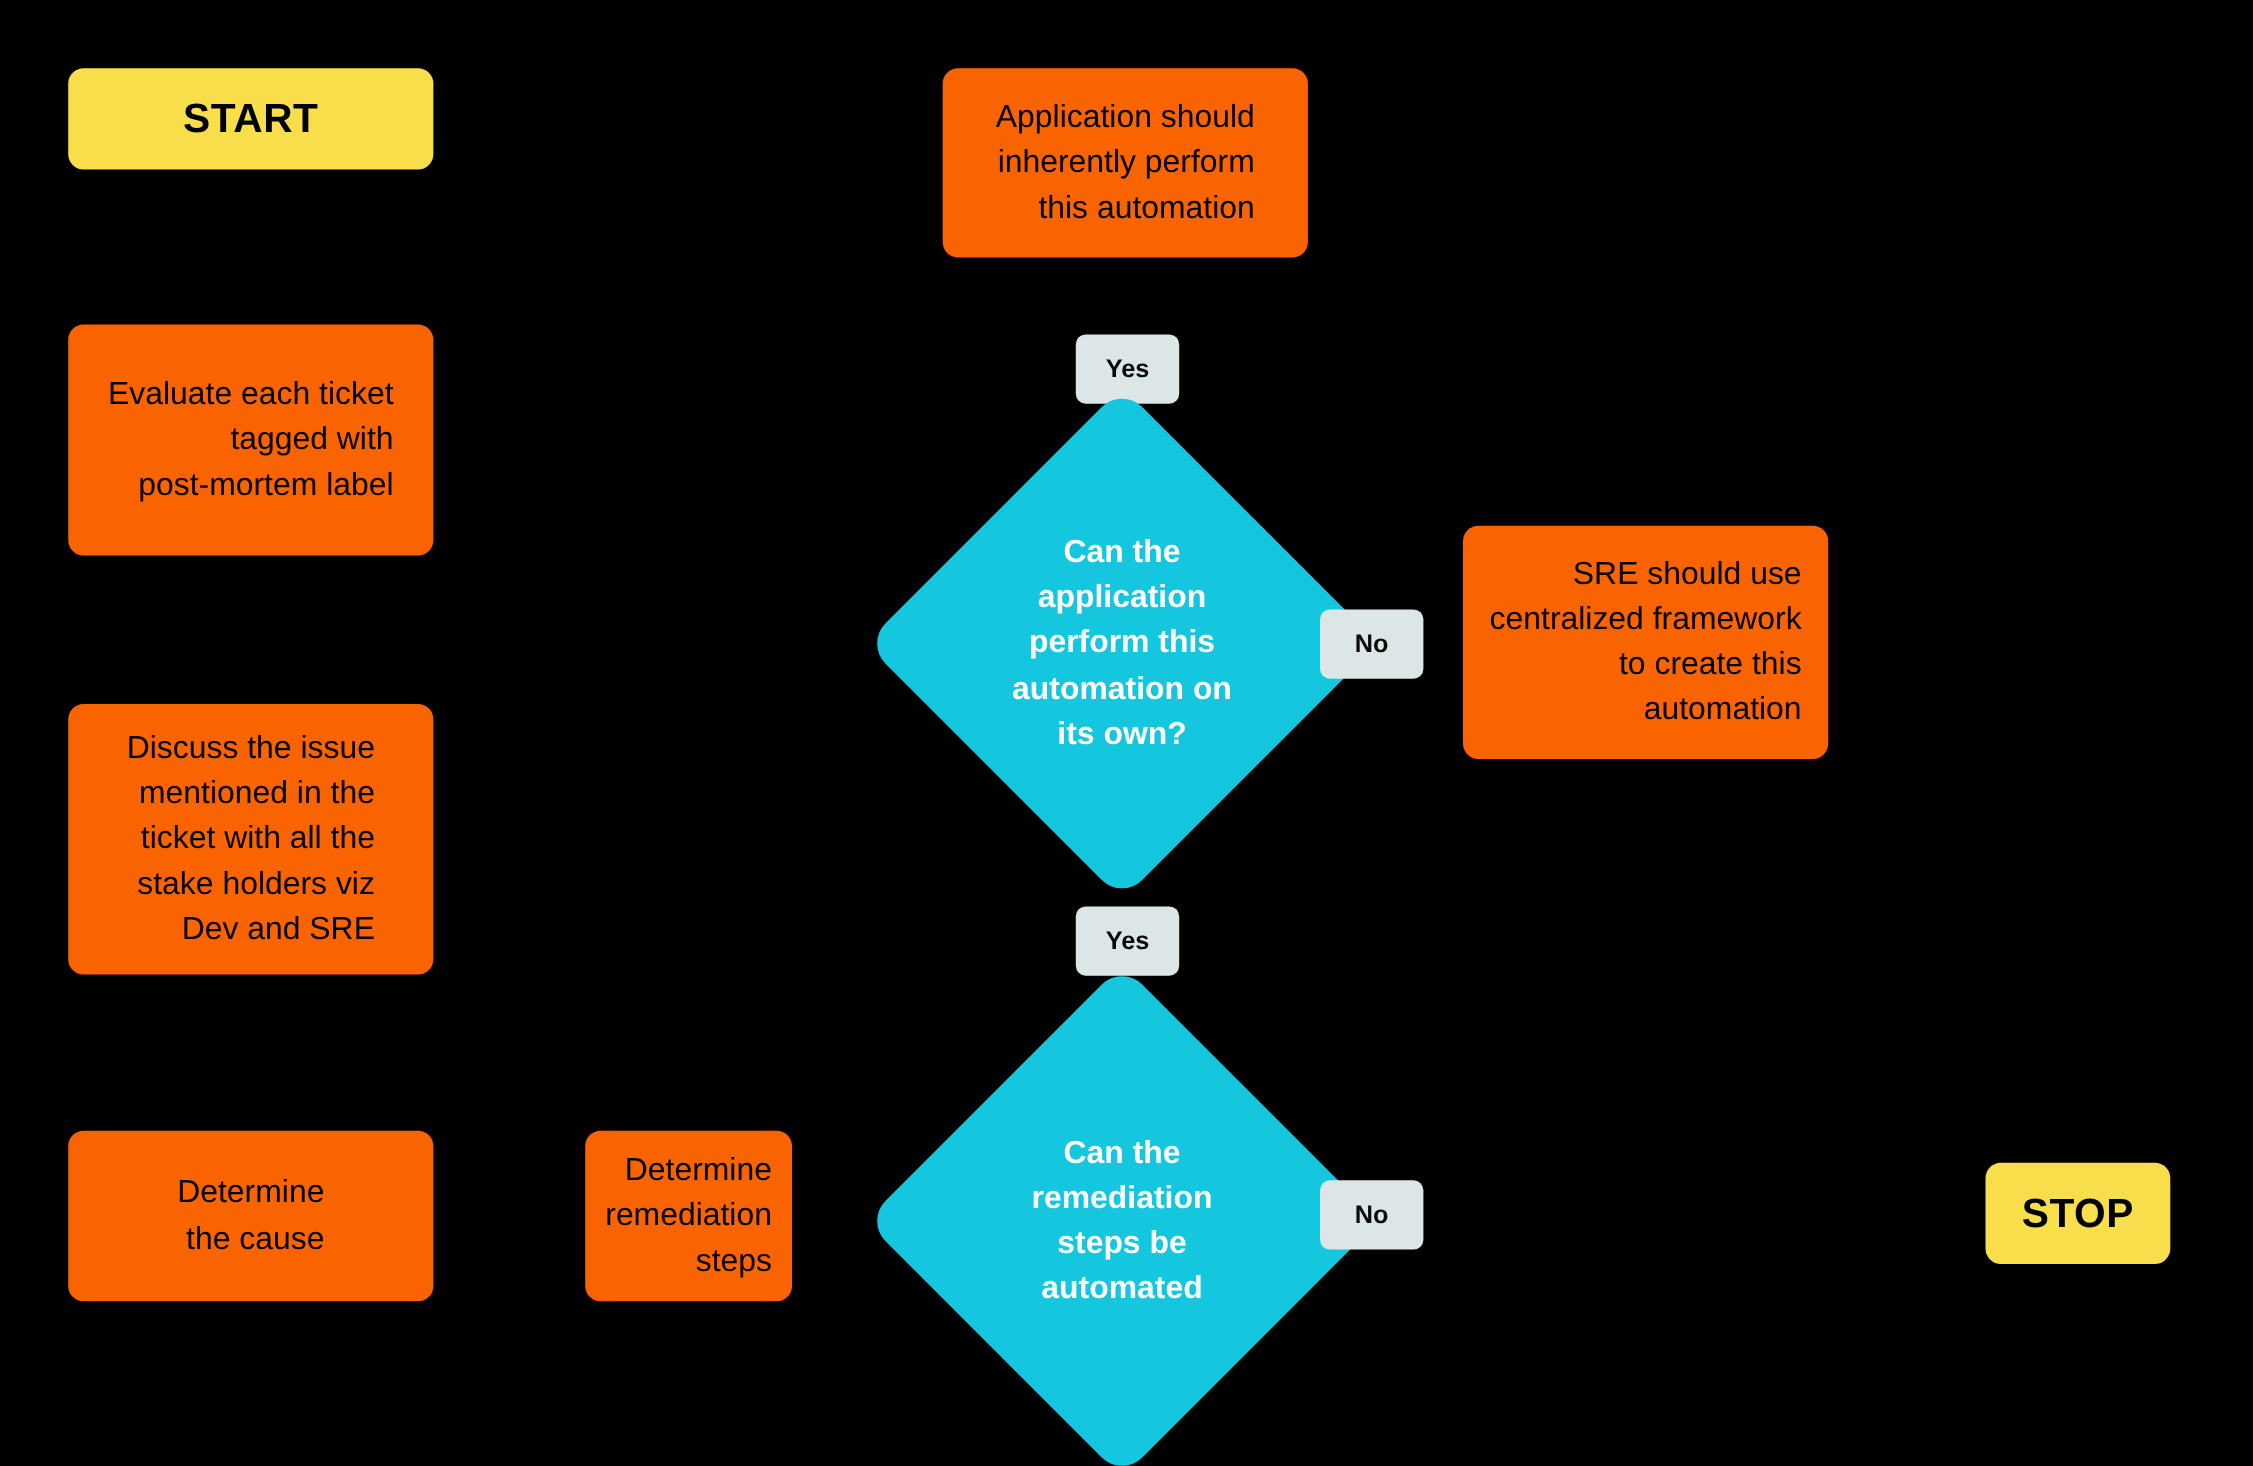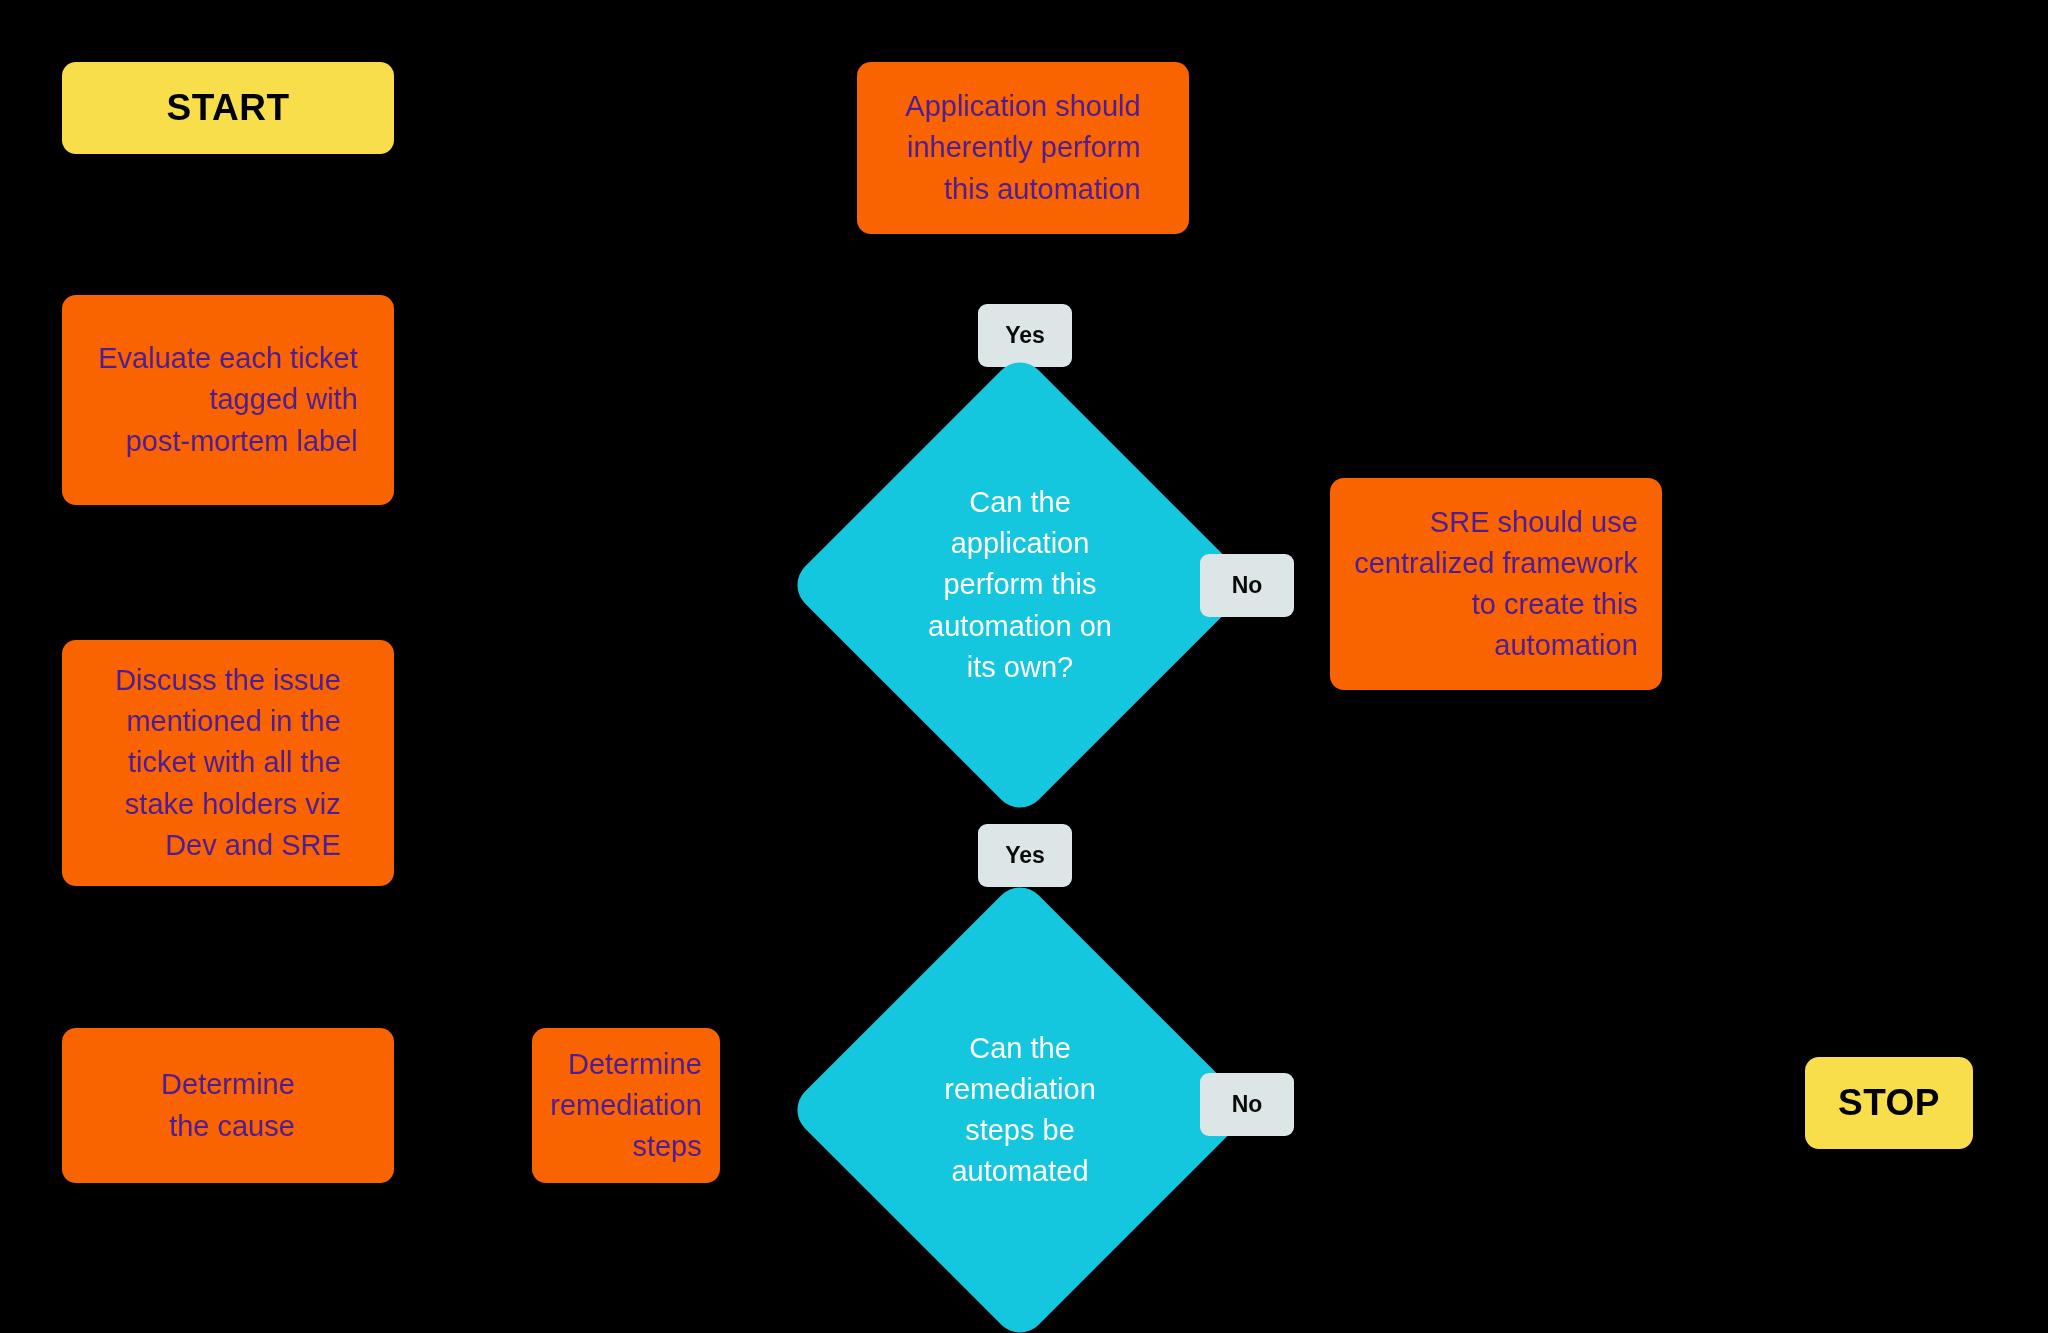--- a/index.html
+++ b/index.html
@@ -24,21 +24,21 @@
     box-sizing: border-box;
     display: flex;
     align-items: center;
     justify-content: center;
     text-align: right;
   }
 
   .process {
     background: #FA6400;
     border-radius: 14px;
-    color: #4c1d95;
+    color: #000000;
     font-size: 29px;
     line-height: 1.42;
     font-weight: 400;
     padding: 6px 14px;
   }
 
   .terminator {
     background: #F9DE4B;
     border-radius: 14px;
     color: #000000;
@@ -64,20 +64,21 @@
     inset: 0;
     display: flex;
     align-items: center;
     justify-content: center;
     text-align: center;
     color: #FFFFFF;
     font-size: 29px;
     line-height: 1.42;
     padding: 0 52px;
     box-sizing: border-box;
+    font-weight: bold;
   }
 
   .edge-label {
     position: absolute;
     box-sizing: border-box;
     display: flex;
     align-items: center;
     justify-content: center;
     background: #DCE6E6;
     border-radius: 9px;

